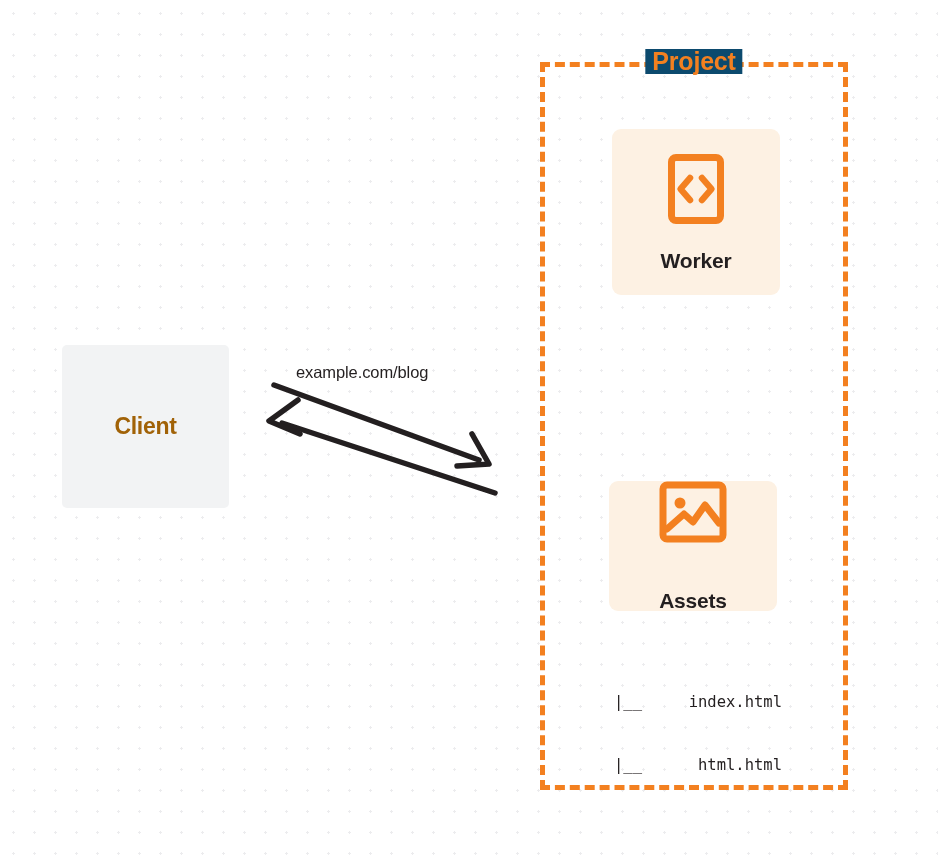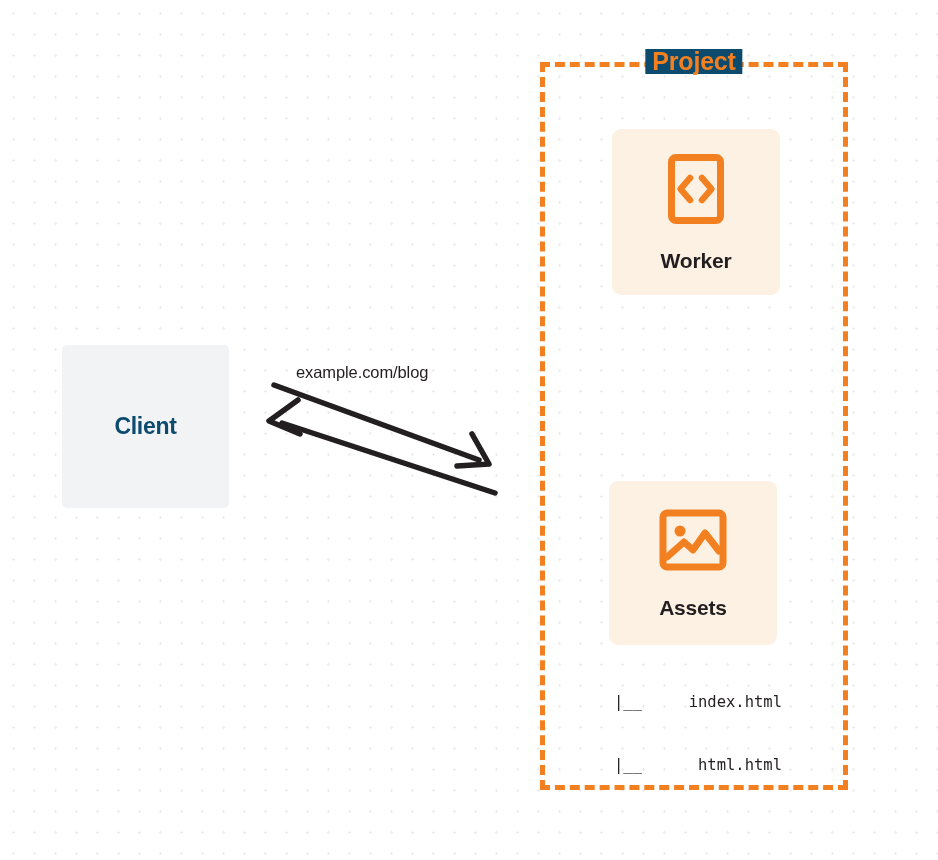--- a/index.html
+++ b/index.html
@@ -70,21 +70,22 @@
   #worker-node {
     left: 612px;
     top: 129px;
     width: 168px;
     height: 166px;
   }
   #assets-node {
     left: 609px;
     top: 481px;
     width: 168px;
-    height: 164px;
+    height: 130px;
+    justify-content: space-between;
   }
 
   
   #file-tree {
     position: absolute;
     left: 560px;
     top: 650px;
     width: 222px;
     text-align: right;
     font-family: "DejaVu Sans Mono", "Liberation Mono", monospace;
@@ -104,21 +105,21 @@
     height: 163px;
     background: #f2f3f4;
     border-radius: 5px;
     display: flex;
     align-items: center;
     justify-content: center;
   }
   #client-label {
     font-size: 23px;
     font-weight: 700;
-    color: #0c4a6e;
+    color: #a16207;
     letter-spacing: -0.3px;
     line-height: 1;
   }
 
   
   #arrow-layer {
     position: absolute;
     left: 0;
     top: 0;
     width: 938px;

